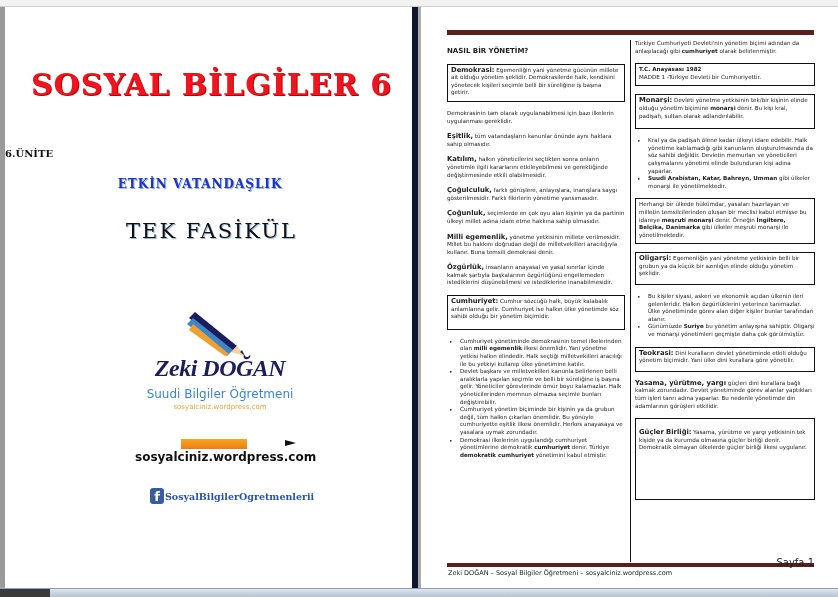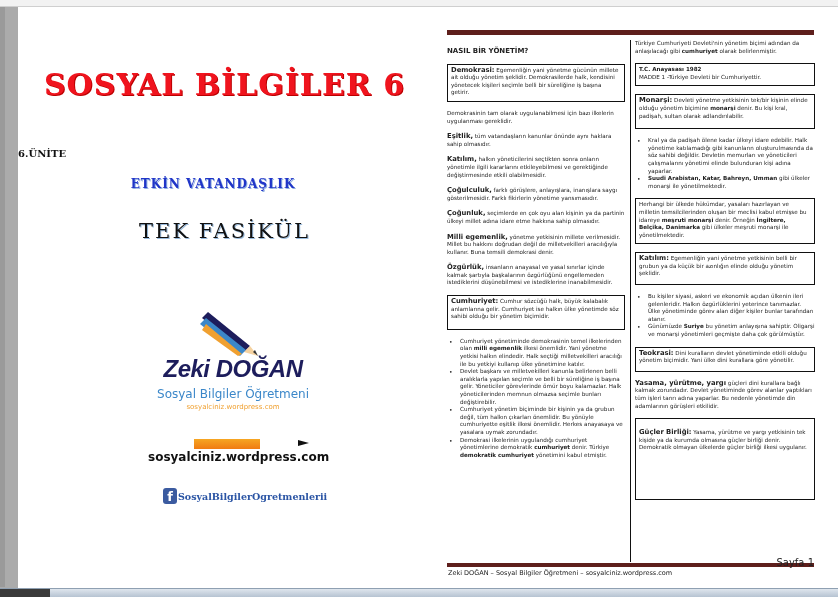--- a/index.html
+++ b/index.html
@@ -1,33 +1,33 @@
 <!DOCTYPE html>
 <html><head>
 <meta charset="utf-8">
 <style>
   * { box-sizing: border-box; margin: 0; padding: 0; }
   html, body { width: 838px; height: 597px; overflow: hidden; }
   body { background: #ababab; position: relative; font-family: "DejaVu Sans", sans-serif; }
   .topbar { position: absolute; left: 0; top: 0; width: 838px; height: 7px; background: #f2f2f2; border-bottom: 1px solid #cfcfcf; }
   .leftstrip { position: absolute; left: 0; top: 7px; width: 5px; height: 580px; background: #9a9a9a; }
-  .page-left { position: absolute; left: 18px; top: 7px; width: 413px; height: 581px; background: #fff; border-right: 3px solid #0f172a; }
+  .page-left { position: absolute; left: 5px; top: 7px; width: 413px; height: 581px; background: #fff; border-right: 6px solid #0f172a; }
   .page-right { position: absolute; left: 421px; top: 7px; width: 417px; height: 581px; background: #fff; }
   .bottombar { position: absolute; left: 0; top: 588px; width: 838px; height: 9px; background: linear-gradient(#dfe6ee, #b6c3d2); border-top: 1px solid #8fa0b2; }
   .bottombar .dark { position: absolute; left: 0; top: 0; width: 50px; height: 9px; background: #3a3a3a; }
 
   
   .cover-title { position: absolute; left: 0; width: 413px; text-align: center; top: 60px; font-family: "DejaVu Serif", serif; font-weight: bold; font-size: 30px; color: #f0141e; letter-spacing: 1px; text-shadow: 1px 1px 0 #b00; }
   .cover-unit { position: absolute; left: 0; width: 413px; top: 141px; font-family: "DejaVu Serif", serif; font-weight: bold; font-size: 10px; color: #111; }
   .cover-subtitle { position: absolute; left: 0; width: 390px; text-align: center; top: 170px; font-family: "DejaVu Serif", serif; font-weight: bold; font-size: 12px; color: #2035c8; letter-spacing: 1px; text-shadow: 1px 1px 0 #8fb0e0; }
   .cover-fasikul { position: absolute; left: 0; width: 413px; text-align: center; top: 212px; font-family: "DejaVu Serif", serif; font-size: 21px; color: #111; letter-spacing: 2px; text-shadow: 1px 1px 0 #9bd; }
 
   .logo { position: absolute; left: 130px; top: 300px; width: 170px; height: 110px; }
   .pencil { position: absolute; left: 52px; top: 5px; width: 58px; height: 44px; }
-  .logo-name { position: absolute; left: 0; top: 48px; width: 170px; text-align: center; font-family: Liberation Sans, sans-serif; font-weight: bold; font-style: italic; font-size: 24px; color: #1d1d5c; letter-spacing: -0.5px; }
+  .logo-name { position: absolute; left: 0; top: 48px; width: 170px; text-align: center; font-family: Liberation Serif, serif; font-weight: bold; font-style: italic; font-size: 24px; color: #1d1d5c; letter-spacing: -0.5px; }
   .logo-role { position: absolute; left: 0; top: 80px; width: 170px; text-align: center; font-size: 12px; color: #3b87c9; }
   .logo-site { position: absolute; left: 0; top: 96px; width: 170px; text-align: center; font-size: 7px; color: #f0a030; }
 
   .site-block { position: absolute; left: 130px; top: 432px; width: 170px; height: 30px; }
   .site-bar { position: absolute; left: 46px; top: 0; width: 66px; height: 10px; background: linear-gradient(#f6a623, #f07b12); }
   .site-arrow { position: absolute; left: 150px; top: 1px; width: 0; height: 0; border-left: 11px solid #111; border-top: 3px solid transparent; border-bottom: 3px solid transparent; }
   .site-text { position: absolute; left: 0; top: 11px; width: 170px; text-align: center; font-weight: bold; font-size: 12px; color: #111; }
 
   .fb { position: absolute; left: 145px; top: 480px; height: 18px; display: flex; align-items: center; }
   .fb-icon { width: 14px; height: 16px; background: #3b5ba0; border-radius: 3px; color: #fff; font-weight: bold; font-size: 13px; line-height: 17px; text-align: center; font-family: "DejaVu Sans", sans-serif; }
@@ -67,21 +67,21 @@
 
   <div class="logo">
     <svg class="pencil" viewBox="0 0 58 44">
       <polygon points="2,6 8,0 50,34 44,40" fill="#1d1d5c"></polygon>
       <polygon points="0,12 6,6 46,38 40,44" fill="#3b87c9"></polygon>
       <polygon points="2,18 6,12 42,42 38,44" fill="#f0a030"></polygon>
       <polygon points="44,40 50,34 58,44" fill="#f5d2a0"></polygon>
       <polygon points="53,40 55,38 58,44" fill="#333"></polygon>
     </svg>
     <div class="logo-name">Zeki DOĞAN</div>
-    <div class="logo-role">Sosyal Bilgiler Öğretmeni</div>
+    <div class="logo-role">Suudi Bilgiler Öğretmeni</div>
     <div class="logo-site">sosyalciniz.wordpress.com</div>
   </div>
 
   <div class="site-block">
     <div class="site-bar"></div>
     <div class="site-arrow"></div>
     <div class="site-text">sosyalciniz.wordpress.com</div>
   </div>
 
   <div class="fb">
@@ -137,21 +137,21 @@
     <ul class="bullets">
       <li><span>Kral ya da padişah ölene kadar ülkeyi idare edebilir. Halk yönetime katılamadığı gibi kanunların oluşturulmasında da söz sahibi değildir. Devletin memurları ve yöneticileri çalışmalarını yönetimi elinde bulunduran kişi adına yaparlar.</span></li>
       <li><span class="inline-b">Suudi Arabistan, Katar, Bahreyn, Umman</span><span> gibi ülkeler monarşi ile yönetilmektedir.</span></li>
     </ul>
 
     <div class="box">
       <span>Herhangi bir ülkede hükümdar, yasaları hazırlayan ve milletin temsilcilerinden oluşan bir meclisi kabul etmişse bu idareye </span><span class="inline-b">meşruti monarşi</span><span> denir. Örneğin </span><span class="inline-b">İngiltere, Belçika, Danimarka</span><span> gibi ülkeler meşruti monarşi ile yönetilmektedir.</span>
     </div>
 
     <div class="box" style="padding-bottom:6px;">
-      <b>Katılım:</b><span> Egemenliğin yani yönetme yetkisinin belli bir grubun ya da küçük bir azınlığın elinde olduğu yönetim şeklidir.</span>
+      <b>Oligarşi:</b><span> Egemenliğin yani yönetme yetkisinin belli bir grubun ya da küçük bir azınlığın elinde olduğu yönetim şeklidir.</span>
     </div>
 
     <ul class="bullets">
       <li><span>Bu kişiler siyasi, askeri ve ekonomik açıdan ülkenin ileri gelenleridir. Halkın özgürlüklerini yeterince tanımazlar. Ülke yönetiminde görev alan diğer kişiler bunlar tarafından atanır.</span></li>
       <li><span>Günümüzde </span><span class="inline-b">Suriye</span><span> bu yönetim anlayışına sahiptir. Oligarşi ve monarşi yönetimleri geçmişte daha çok görülmüştür.</span></li>
     </ul>
 
     <div class="box" style="padding-bottom:6px;">
       <b>Teokrasi:</b><span> Dini kuralların devlet yönetiminde etkili olduğu yönetim biçimidir. Yani ülke dini kurallara göre yönetilir.</span>
     </div>

